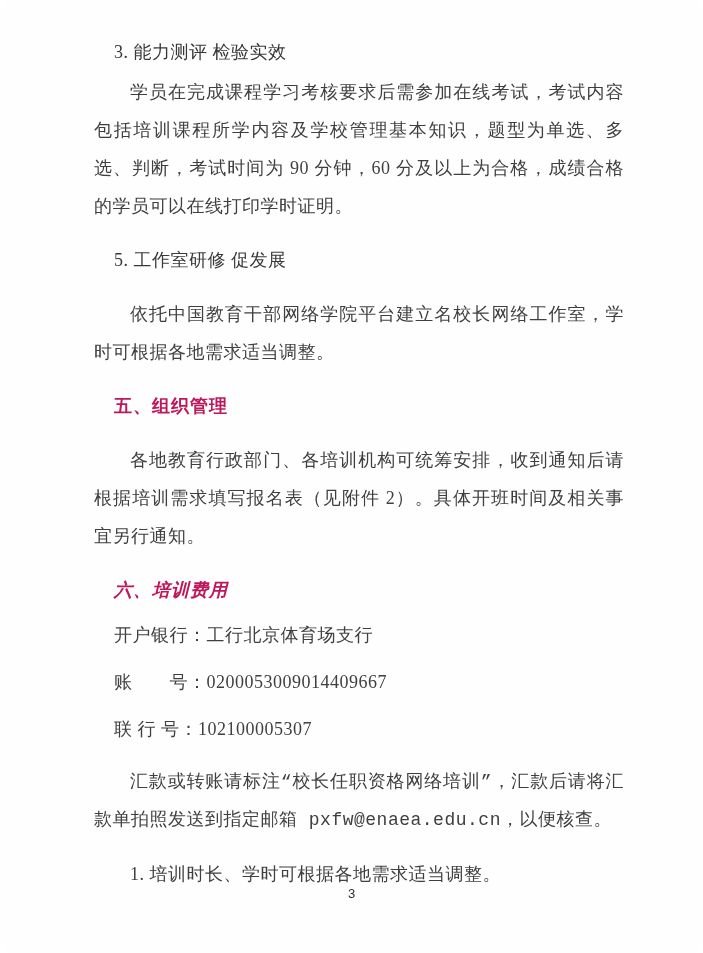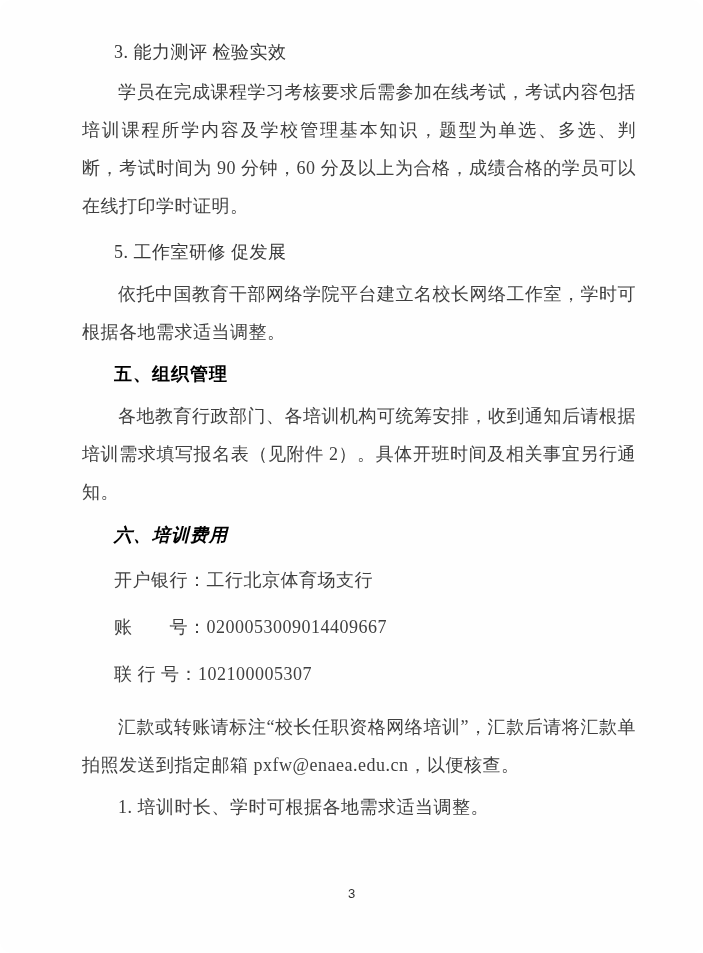--- a/index.html
+++ b/index.html
@@ -30,44 +30,44 @@
   }
   .b-sub {
     text-indent: 2em;
     margin: 0;
     color: #383838;
   }
   .b-para {
     text-indent: 2em;
     text-align: justify;
     text-justify: inter-ideograph;
-    margin: 4px;
+    margin: 16px;
     color: #3f3f3f;
   }
   .b-head {
     text-indent: 2em;
     margin: 0;
     font-family: "Liberation Sans", "DejaVu Sans", sans-serif;
     font-weight: 700;
     font-size: 18px;
-    color: #000000;
+    color: #be185d;
     letter-spacing: 1px;
   }
   .b-field {
     text-indent: 2em;
     margin: 0;
     color: #3f3f3f;
   }
   .mt2  { margin-top: 2px; }
   .mt4  { margin-top: 4px; }
   .mt5  { margin-top: 5px; font-style: italic; }
   .mt7  { margin-top: 7px; }
   .mt8  { margin-top: 8px; }
   .mt9  { margin-top: 9px; }
-  .mt15 { margin-top: 15px; }
+  .mt15 { margin-top: 15px; font-family: Liberation Mono, monospace; }
   .page-number {
     position: absolute;
     left: 0;
     right: 0;
     top: 886px;
     text-align: center;
     font-family: "Liberation Sans", "DejaVu Sans", sans-serif;
     font-size: 13px;
     color: #2f2f2f;
     letter-spacing: 0;

